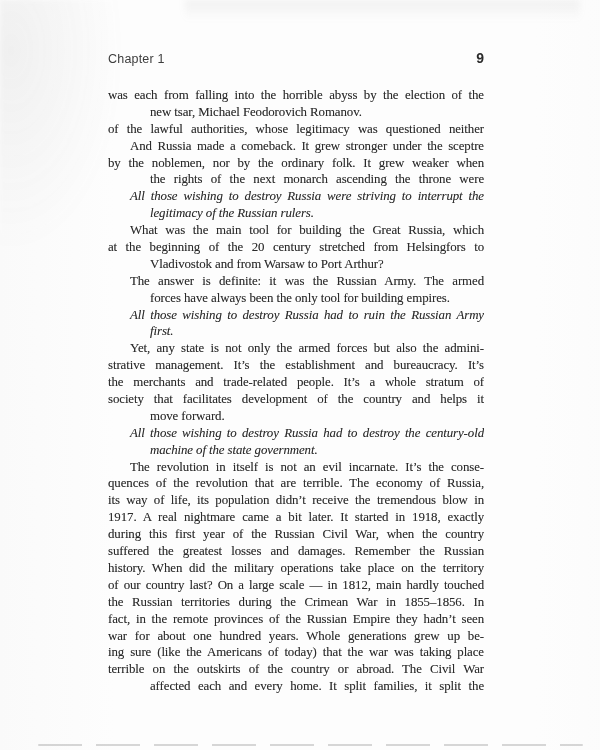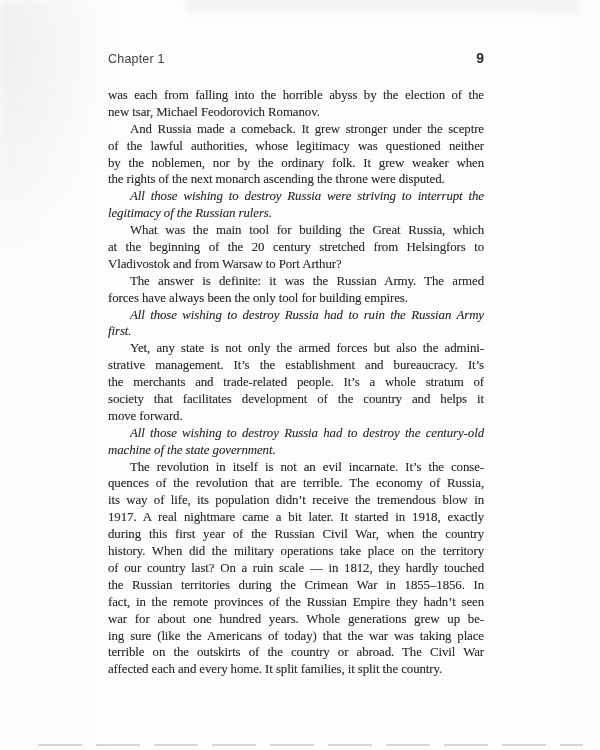--- a/index.html
+++ b/index.html
@@ -57,41 +57,41 @@
     letter-spacing: -0.1px;
     text-shadow: 0 0 0.4px rgba(40,40,40,0.35);
   }
   .line {
     height: 16.9px;
     line-height: 16.9px;
     text-align: justify;
     text-align-last: justify;
     overflow: hidden;
   }
-  .line.last { text-align-last: left; }
+  .line.last { text-align-last: left; margin-left: 42px; }
   .line.indent { text-indent: 22px; }
   .line.italic { font-style: italic; }
 </style>
 </head>
 <body>
 
 <div class="scan">
   <div class="top-smudge"></div>
   <div class="corner-shade"></div>
 
   <div class="running-head">
     <span class="chapter">Chapter 1</span>
     <span class="pagenum">9</span>
   </div>
 
   <div class="body-text" id="body-text">
       <div class="line">was each from falling into the horrible abyss by the election of the</div>
       <div class="line last">new tsar, Michael Feodorovich Romanov.</div>
+      <div class="line">of the lawful authorities, whose legitimacy was questioned neither</div>
       <div class="line indent">And Russia made a comeback. It grew stronger under the sceptre</div>
-      <div class="line">of the lawful authorities, whose legitimacy was questioned neither</div>
       <div class="line">by the noblemen, nor by the ordinary folk. It grew weaker when</div>
       <div class="line last">the rights of the next monarch ascending the throne were disputed.</div>
       <div class="line indent italic">All those wishing to destroy Russia were striving to interrupt the</div>
       <div class="line italic last">legitimacy of the Russian rulers.</div>
       <div class="line indent">What was the main tool for building the Great Russia, which</div>
       <div class="line">at the beginning of the 20 century stretched from Helsingfors to</div>
       <div class="line last">Vladivostok and from Warsaw to Port Arthur?</div>
       <div class="line indent">The answer is definite: it was the Russian Army. The armed</div>
       <div class="line last">forces have always been the only tool for building empires.</div>
       <div class="line indent italic">All those wishing to destroy Russia had to ruin the Russian Army</div>
@@ -101,22 +101,23 @@
       <div class="line">the merchants and trade-related people. It’s a whole stratum of</div>
       <div class="line">society that facilitates development of the country and helps it</div>
       <div class="line last">move forward.</div>
       <div class="line indent italic">All those wishing to destroy Russia had to destroy the century-old</div>
       <div class="line italic last">machine of the state government.</div>
       <div class="line indent">The revolution in itself is not an evil incarnate. It’s the conse-</div>
       <div class="line">quences of the revolution that are terrible. The economy of Russia,</div>
       <div class="line">its way of life, its population didn’t receive the tremendous blow in</div>
       <div class="line">1917. A real nightmare came a bit later. It started in 1918, exactly</div>
       <div class="line">during this first year of the Russian Civil War, when the country</div>
+      <div class="line">suffered the greatest losses and damages. Remember the Russian</div>
       <div class="line">history. When did the military operations take place on the territory</div>
-      <div class="line">of our country last? On a ruin scale — in 1812, they hardly touched</div>
+      <div class="line">of our country last? On a large scale — in 1812, main hardly touched</div>
       <div class="line">the Russian territories during the Crimean War in 1855–1856. In</div>
       <div class="line">fact, in the remote provinces of the Russian Empire they hadn’t seen</div>
       <div class="line">war for about one hundred years. Whole generations grew up be-</div>
       <div class="line">ing sure (like the Americans of today) that the war was taking place</div>
       <div class="line">terrible on the outskirts of the country or abroad. The Civil War</div>
       <div class="line last">affected each and every home. It split families, it split the country.</div>
     </div>
 
   <div class="bottom-line"></div>
 </div>

